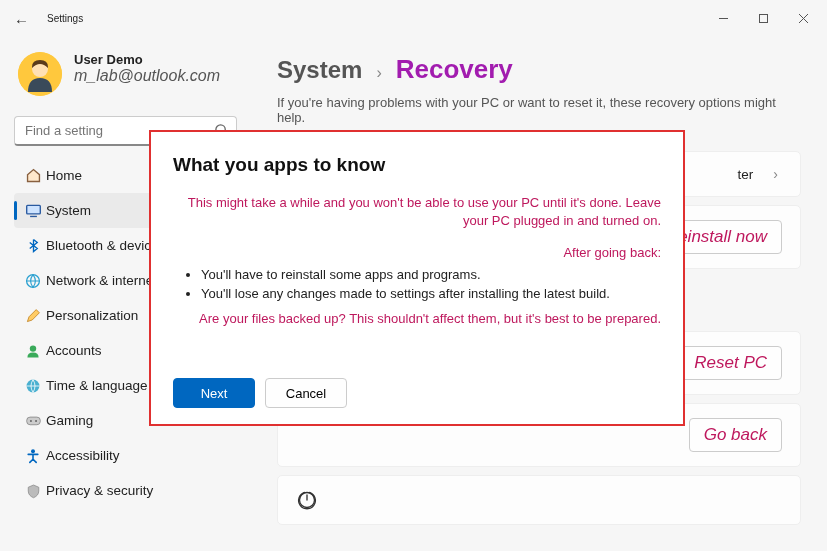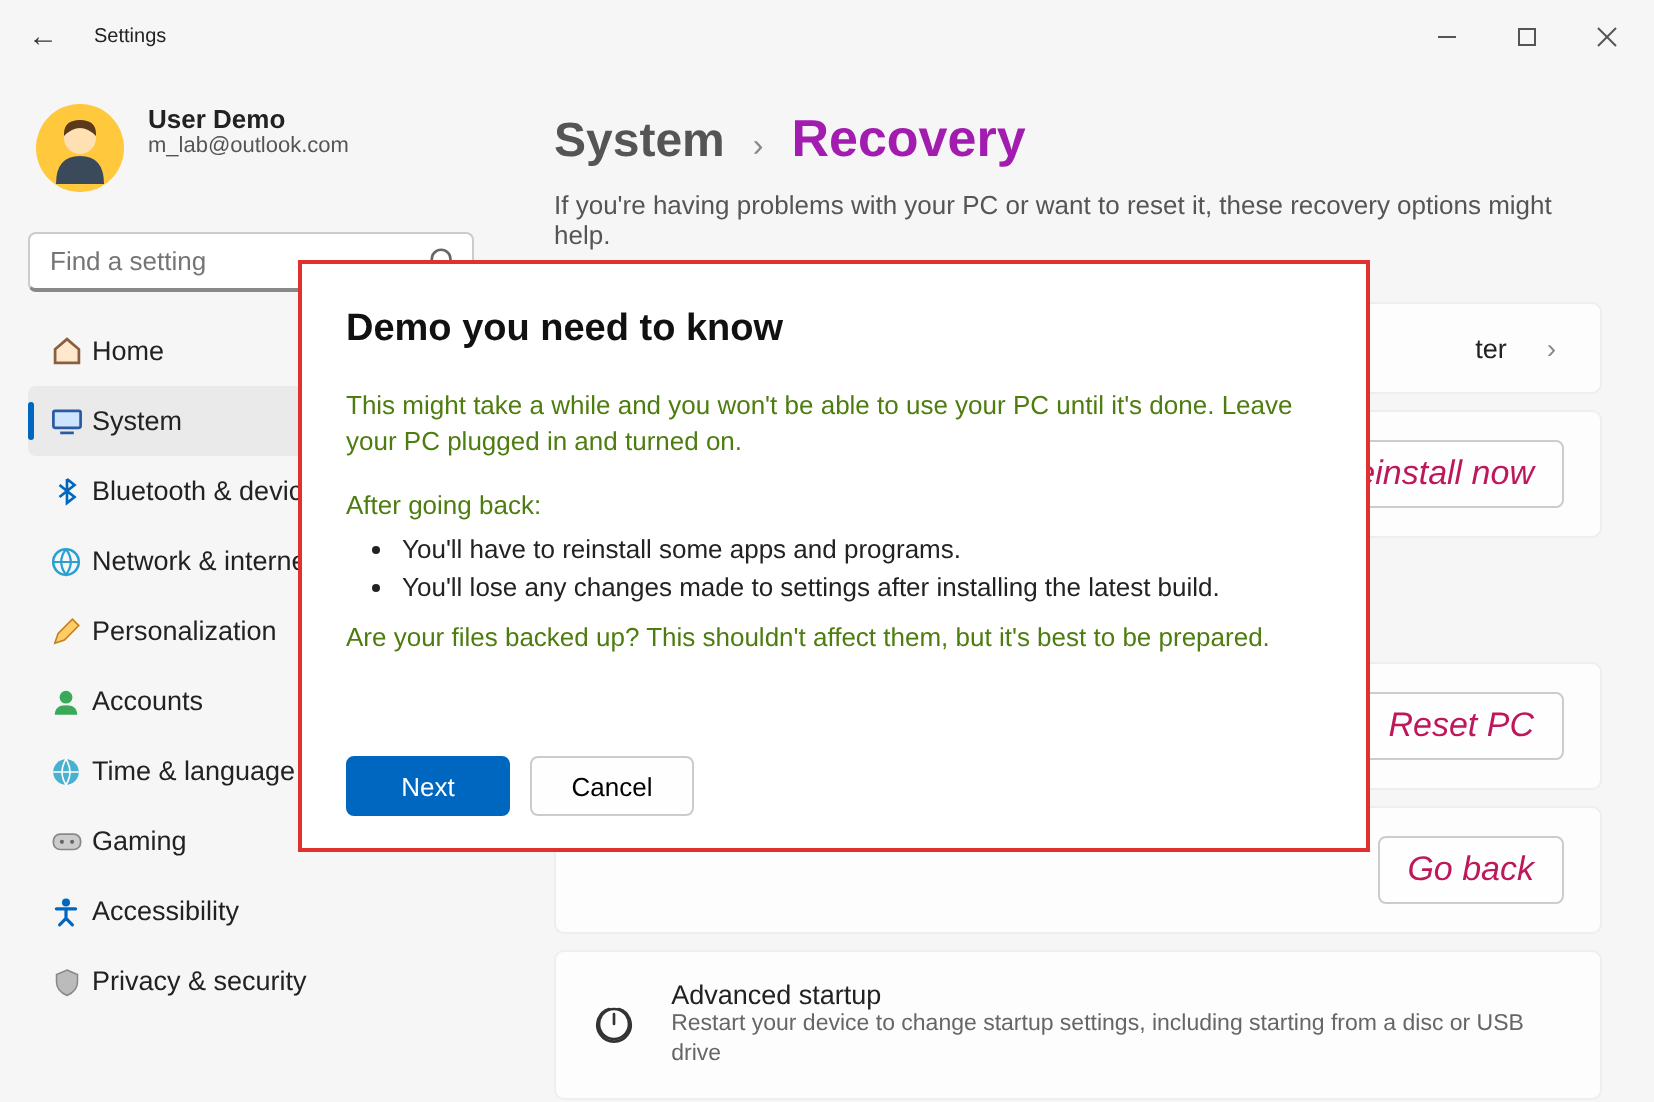--- a/index.html
+++ b/index.html
@@ -10,21 +10,21 @@
   .titlebar-left .title { font-size: 10px; color: #222; }
   .titlebar-right { display: flex; }
   .winbtn { width: 40px; height: 30px; display: flex; align-items: center; justify-content: center; color: #555; font-size: 12px; }
   .winbtn svg { stroke: #555; }
   .container { display: flex; height: calc(100% - 36px); }
   .sidebar { width: 247px; padding: 10px 10px 0 14px; display: flex; flex-direction: column; }
   .profile { display: flex; gap: 12px; padding: 6px 4px 16px 4px; }
   .avatar { width: 44px; height: 44px; border-radius: 50%; background: #ffc83d; display:flex; align-items:center; justify-content:center; overflow:hidden; }
   .avatar svg { width: 44px; height: 44px; }
   .profile-text .name { font-size: 13px; font-weight: 600; color: #222; }
-  .profile-text .email { font-size: 11px; color: #555; }
+  .profile-text .email { font-size: 16px; color: #555; font-style: italic; }
   .search { position: relative; margin: 4px 0 12px 0; }
   .search input { width: 100%; height: 30px; padding: 0 30px 0 10px; border: 1px solid #ccc; border-bottom: 2px solid #888; border-radius: 4px; background: #fff; font-size: 13px; color: #333; }
   .search .icon { position: absolute; right: 8px; top: 7px; color: #666; }
   .nav { display: flex; flex-direction: column; gap: 0; }
   .nav-item { display: flex; align-items: center; gap: 4px; height: 35px; padding: 0 10px; border-radius: 4px; font-size: 13.5px; color: #222; position: relative; cursor: pointer; }
   .nav-item.active { background: #eaeaea; }
   .nav-item.active::before { content: ""; position: absolute; left: 0; top: 8px; bottom: 8px; width: 3px; background: #0067c0; border-radius: 2px; }
   .nav-icon { width: 18px; height: 18px; display: flex; align-items: center; justify-content: center; }
   .main { flex: 1; padding: 18px 26px 0 30px; overflow: hidden; }
   .breadcrumb { display: flex; align-items: baseline; gap: 14px; margin-bottom: 10px; }
@@ -36,21 +36,21 @@
   .card .left { display: flex; align-items: center; gap: 18px; flex: 1; min-width: 0; }
   .card .texts { min-width: 0; }
   .card .card-title { font-size: 13.5px; color: #222; }
   .card .card-sub { font-size: 11.5px; color: #666; line-height: 1.3; }
   .card .card-icon { width: 22px; display:flex; justify-content:center; color:#333; }
   .btn { background: #fefefe; border: 1px solid #ccc; border-radius: 4px; padding: 6px 14px; font-size: 17px; color: #be185d; white-space: nowrap; font-style: italic; }
   .chev-right { color: #888; font-size: 14px; padding: 0 4px; }
   
   .dialog { position: absolute; left: 149px; top: 130px; width: 536px; height: 296px; background: #fff; border: 2px solid #e03030; padding: 22px 22px 16px 22px; display: flex; flex-direction: column; }
   .dialog h2 { font-size: 19px; font-weight: 600; color: #111; margin-bottom: 18px; }
-  .dialog p { font-size: 13px; color: #4d7c0f; line-height: 1.4; }
+  .dialog p { font-size: 13px; color: #be185d; line-height: 1.4; text-align: right; }
   .dialog ul { margin: 2px 0 6px 28px; font-size: 13px; color: #222; line-height: 1.5; }
   .dialog .spacer { flex: 1; }
   .dialog-buttons { display: flex; gap: 10px; }
   .dbtn { width: 82px; height: 30px; border-radius: 4px; font-size: 13px; border: 1px solid #ccc; background: #fefefe; display:flex; align-items:center; justify-content:center; }
   .dbtn.primary { background: #0067c0; color: #fff; border-color: #0067c0; }
 </style>
 </head>
 <body>
 
 <div class="titlebar">
@@ -227,32 +227,28 @@
     </div>
 
     <div class="card">
       <div class="left">
         <span class="card-icon">
             <svg width="20" height="20" viewBox="0 0 24 24" fill="none" stroke="#333" stroke-width="1.6">
               <circle cx="12" cy="12" r="9"></circle>
               <path d="M12 6 V12 M9 3 A10 10 0 1 0 15 3" stroke-linecap="round"></path>
             </svg>
           </span>
-        <div class="texts">
-          <div class="card-title">Advanced startup</div>
-          <div class="card-sub">Restart your device to change startup settings, including starting from a disc or USB drive</div>
-        </div>
       </div>
     </div>
 
   </div>
 </div>
 
 <div class="dialog">
-  <h2>Demo you need to know</h2>
+  <h2>What you apps to know</h2>
   <p>This might take a while and you won't be able to use your PC until it's done. Leave your PC plugged in and turned on.</p>
   <p style="margin-top:14px;">After going back:</p>
   <ul>
     <li>You'll have to reinstall some apps and programs.</li>
     <li>You'll lose any changes made to settings after installing the latest build.</li>
   </ul>
   <p>Are your files backed up? This shouldn't affect them, but it's best to be prepared.</p>
   <div class="spacer"></div>
   <div class="dialog-buttons">
     <div class="dbtn primary">Next</div>

